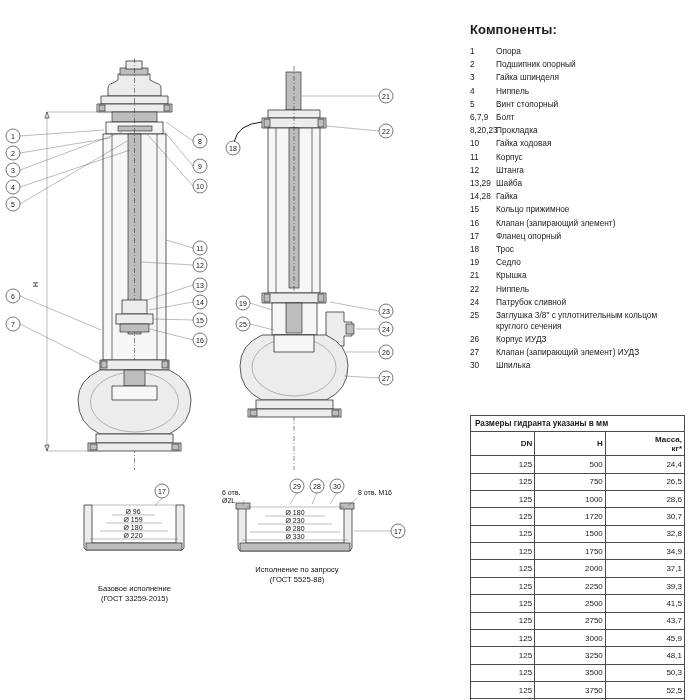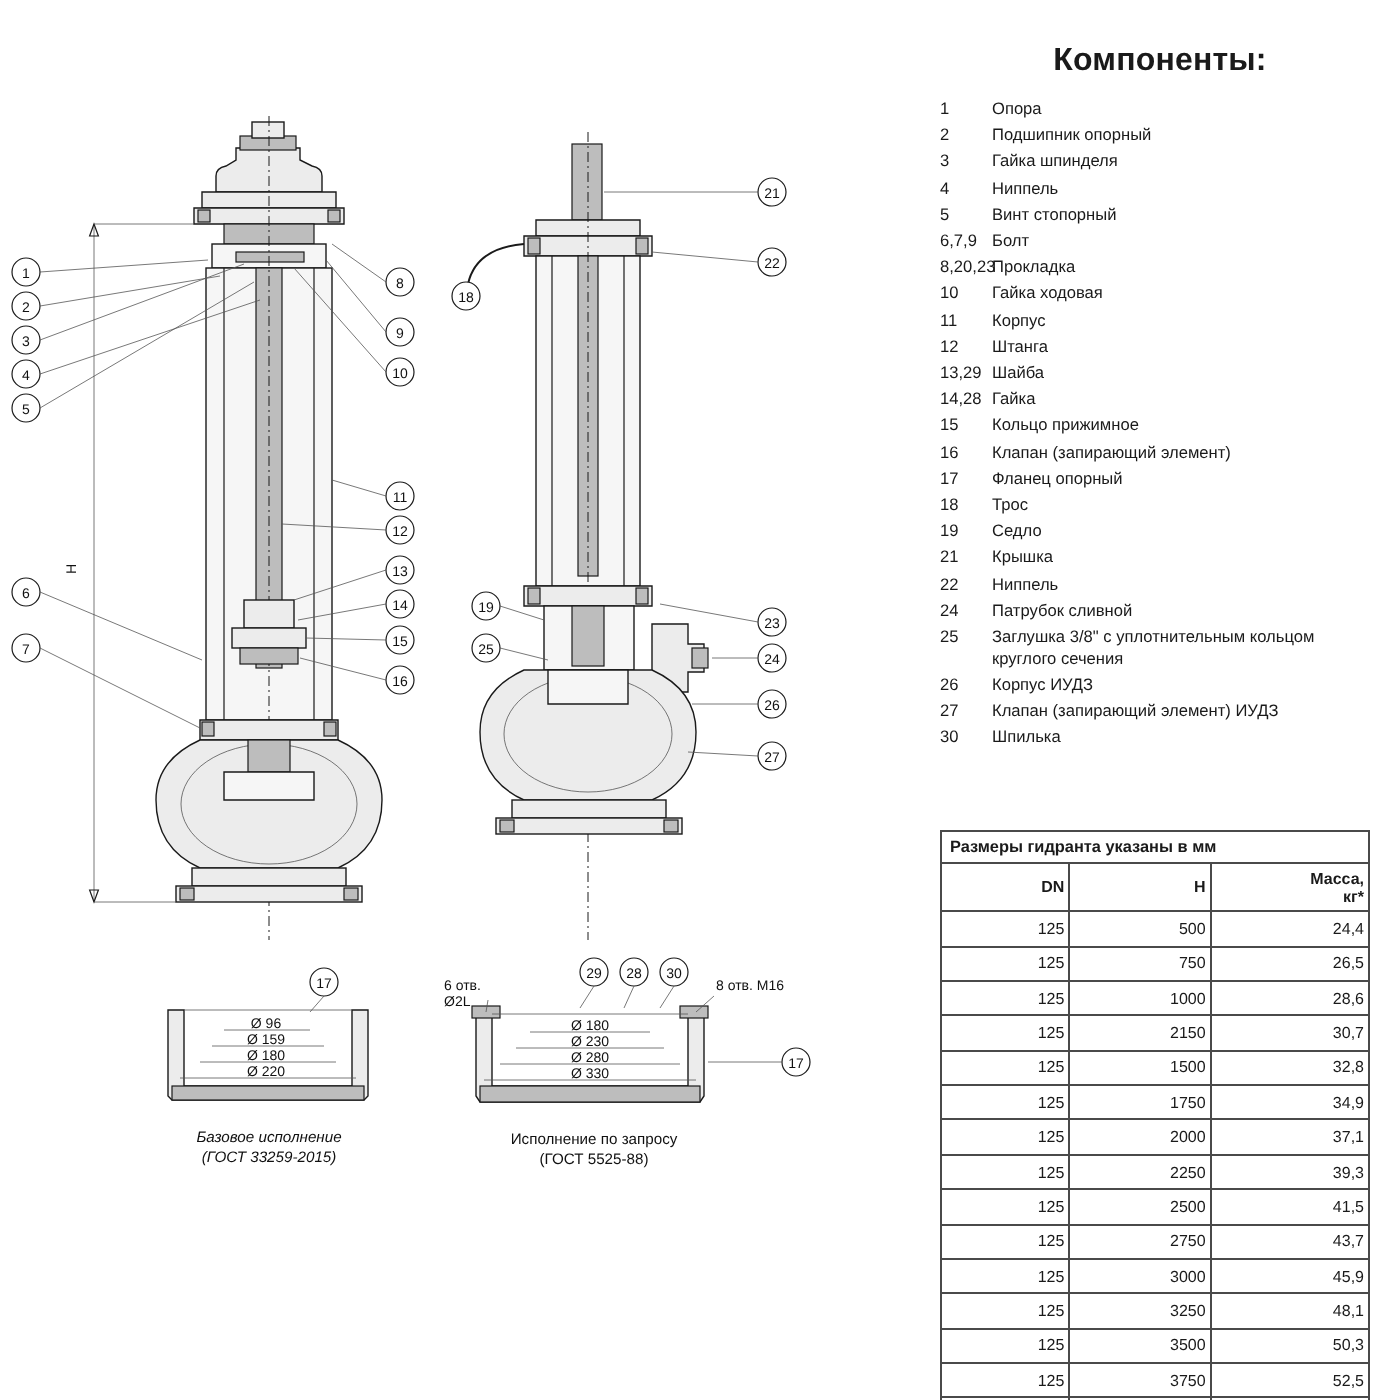--- a/index.html
+++ b/index.html
@@ -11,21 +11,21 @@
     position:relative;
     overflow:hidden;
   }
   .page{position:absolute;left:0;top:0;width:700px;height:700px;}
 
   
   .components{
     position:absolute;left:470px;top:22px;width:220px;
   }
   .components h2{
-    font-size:16px;font-weight:bold;margin:0 0 9px 0;letter-spacing:.1px;text-align:center;
+    font-size:13px;font-weight:bold;margin:0 0 9px 0;letter-spacing:.1px;
   }
   .comp-row{display:flex;font-size:8.3px;line-height:1.28;margin-bottom:2.6px;}
   .comp-num{width:26px;flex:0 0 26px;}
   .comp-label{flex:1;}
 
   
   .table-wrap{position:absolute;left:470px;top:415px;width:215px;}
   .tbl-title{
     font-size:8.2px;font-weight:bold;border:1px solid #4a4a4a;
     padding:3px 4px;text-align:left;border-bottom:none;
@@ -273,21 +273,21 @@
         <line class="thin" x1="258" y1="524" x2="332" y2="524"></line>
         <line class="thin" x1="250" y1="532" x2="340" y2="532"></line>
         <line class="thin" x1="242" y1="540" x2="348" y2="540"></line>
         <text class="calc" x="295" y="515">Ø 180</text>
         <text class="calc" x="295" y="523">Ø 230</text>
         <text class="calc" x="295" y="531">Ø 280</text>
         <text class="calc" x="295" y="539">Ø 330</text>
       </g>
     </svg>
 
-    <div class="cap" style="left:62px;top:564px;width:145px;font-style:italic;">
+    <div class="cap" style="left:62px;top:584px;width:145px;">
       <span>Базовое исполнение</span><br>
       <span>(ГОСТ 33259-2015)</span>
     </div>
     <div class="cap" style="left:222px;top:565px;width:150px;">
       <span>Исполнение по запросу</span><br>
       <span>(ГОСТ 5525-88)</span>
     </div>
   </div>
 
   <div class="components">
@@ -416,21 +416,21 @@
             <td>750</td>
             <td>26,5</td>
           </tr>
           <tr>
             <td>125</td>
             <td>1000</td>
             <td>28,6</td>
           </tr>
           <tr>
             <td>125</td>
-            <td>2150</td>
+            <td>1720</td>
             <td>30,7</td>
           </tr>
           <tr>
             <td>125</td>
             <td>1500</td>
             <td>32,8</td>
           </tr>
           <tr>
             <td>125</td>
             <td>1750</td>

